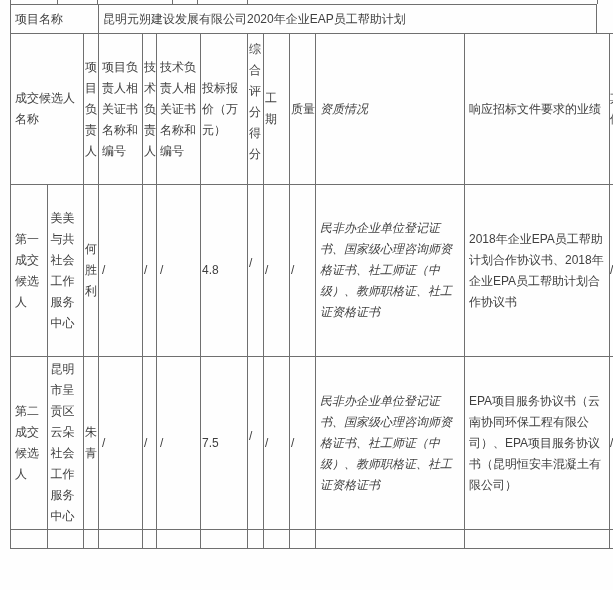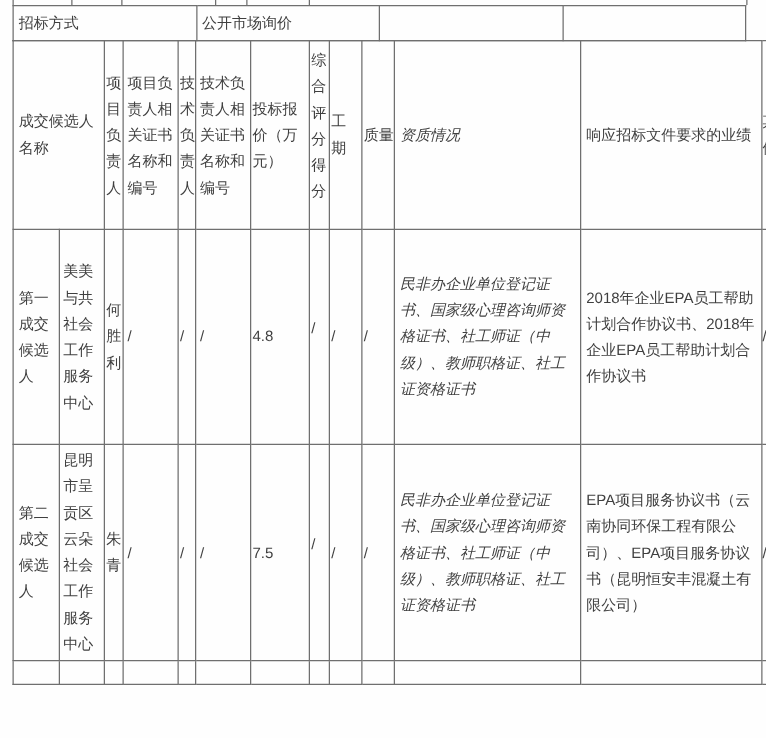--- a/index.html
+++ b/index.html
@@ -68,25 +68,23 @@
     <td style="width:75px"></td>
     <td style="width:25px"></td>
     <td style="width:50px"></td>
     <td style="width:350px"></td>
   </tr>
 </tbody>
   </table>
 
 <table class="t-info">
   <tbody>
-  <tr class="r3">
-    <td>招标方式</td>
-    <td>公开市场询价</td>
-    <td></td>
-    <td></td>
+      <tr class="r1">
+    <td style="width:88px">项目名称</td>
+    <td colspan="3">昆明元朔建设发展有限公司2020年企业EAP员工帮助计划</td>
   </tr>
 </tbody>
   </table>
 
 <table class="t-main">
   <tbody>
       <tr class="hdr">
     <th colspan="2" style="width:73px">成交候选人名称</th>
     <th class="c-pm">项目负责人</th>
     <th class="c-pmcert">项目负责人相关证书名称和编号</th>

